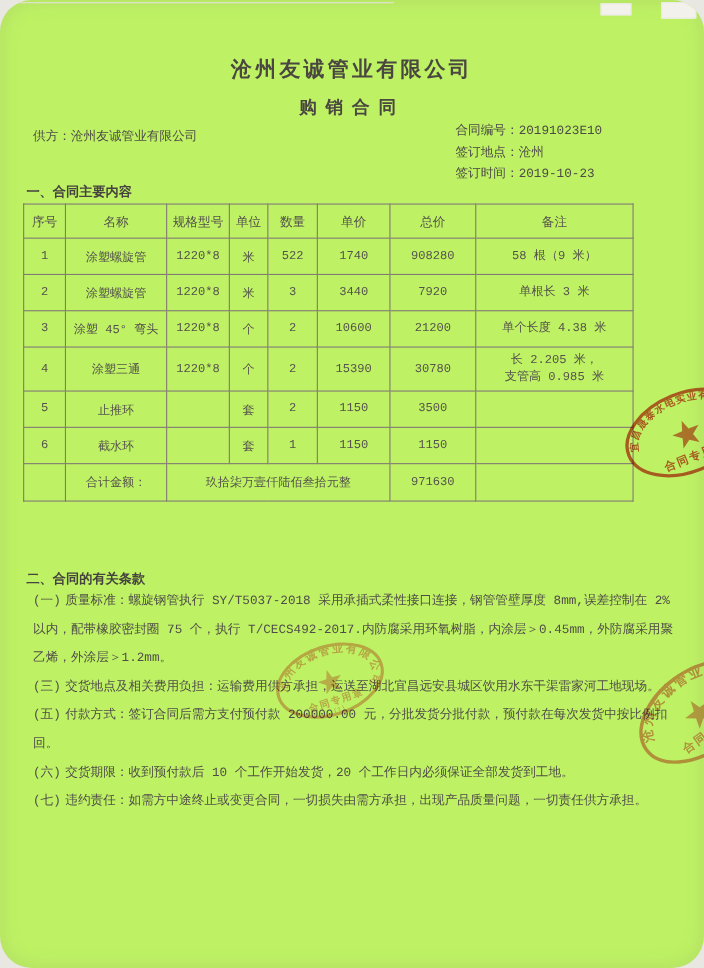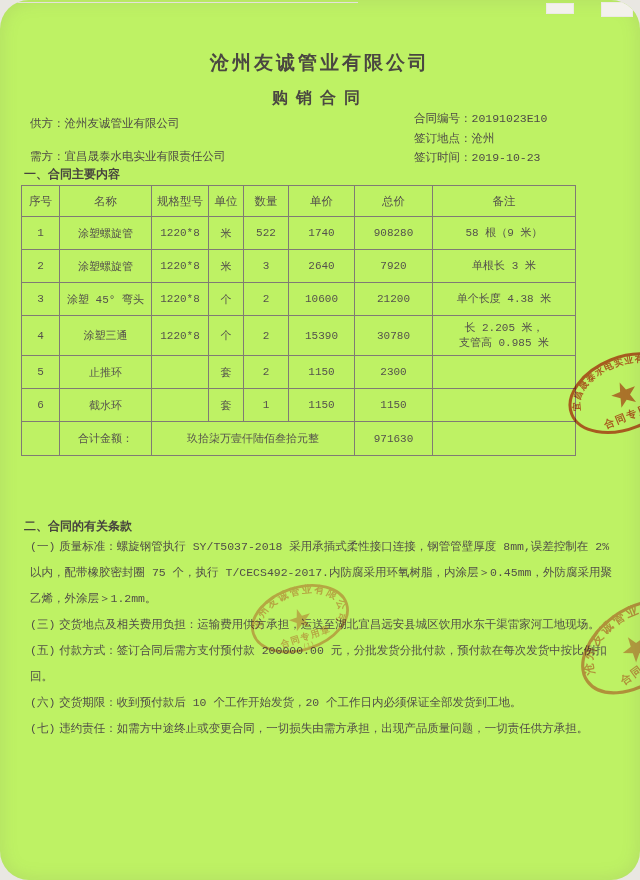--- a/index.html
+++ b/index.html
@@ -66,21 +66,20 @@
 <div class="page">
 
   <div class="scan-line-top"></div>
   <div class="scan-mark m1"></div>
   <div class="scan-mark m2"></div>
 
   <div class="company-title">沧州友诚管业有限公司</div>
   <div class="doc-title">购销合同</div>
 
   <div class="line p-supplier"><span>供方：</span><span>沧州友诚管业有限公司</span></div>
-  <div class="line p-buyer"><span>需方：</span><span>宜昌晟泰水电实业有限责任公司</span></div>
   <div class="line meta-no"><span>合同编号：</span><span>20191023E10</span></div>
   <div class="line meta-place"><span>签订地点：</span><span>沧州</span></div>
   <div class="line meta-date"><span>签订时间：</span><span>2019-10-23</span></div>
 
   <div class="sec-heading sec1">一、合同主要内容</div>
 
   <table class="items">
     <colgroup>
       <col style="width:38px">
         <col style="width:92px">
@@ -113,21 +112,21 @@
           <td>1740</td>
           <td>908280</td>
           <td class="remark">58 根（9 米）</td>
         </tr>
         <tr>
           <td>2</td>
           <td>涂塑螺旋管</td>
           <td>1220*8</td>
           <td>米</td>
           <td>3</td>
-          <td>2640</td>
+          <td>3440</td>
           <td>7920</td>
           <td class="remark">单根长 3 米</td>
         </tr>
         <tr>
           <td>3</td>
           <td>涂塑 45° 弯头</td>
           <td>1220*8</td>
           <td>个</td>
           <td>2</td>
           <td>10600</td>
@@ -145,21 +144,21 @@
           <td class="remark">长 2.205 米，
 支管高 0.985 米</td>
         </tr>
         <tr>
           <td>5</td>
           <td>止推环</td>
           <td></td>
           <td>套</td>
           <td>2</td>
           <td>1150</td>
-          <td>2300</td>
+          <td>3500</td>
           <td class="remark"></td>
         </tr>
         <tr>
           <td>6</td>
           <td>截水环</td>
           <td></td>
           <td>套</td>
           <td>1</td>
           <td>1150</td>
           <td>1150</td>

